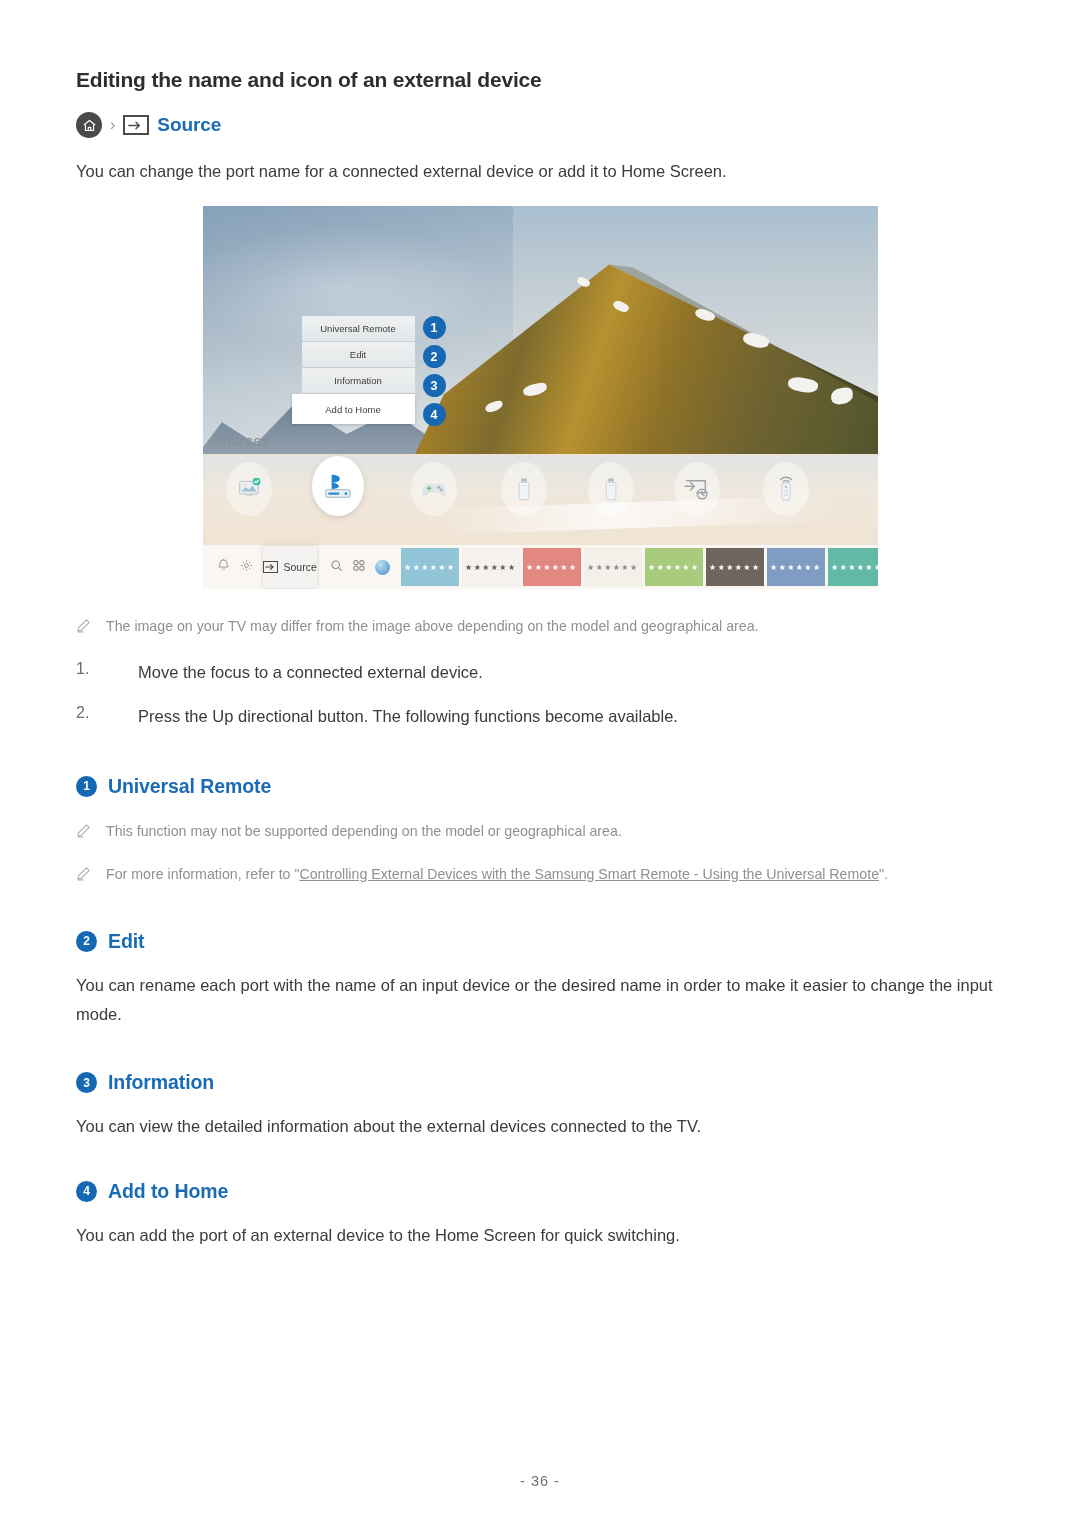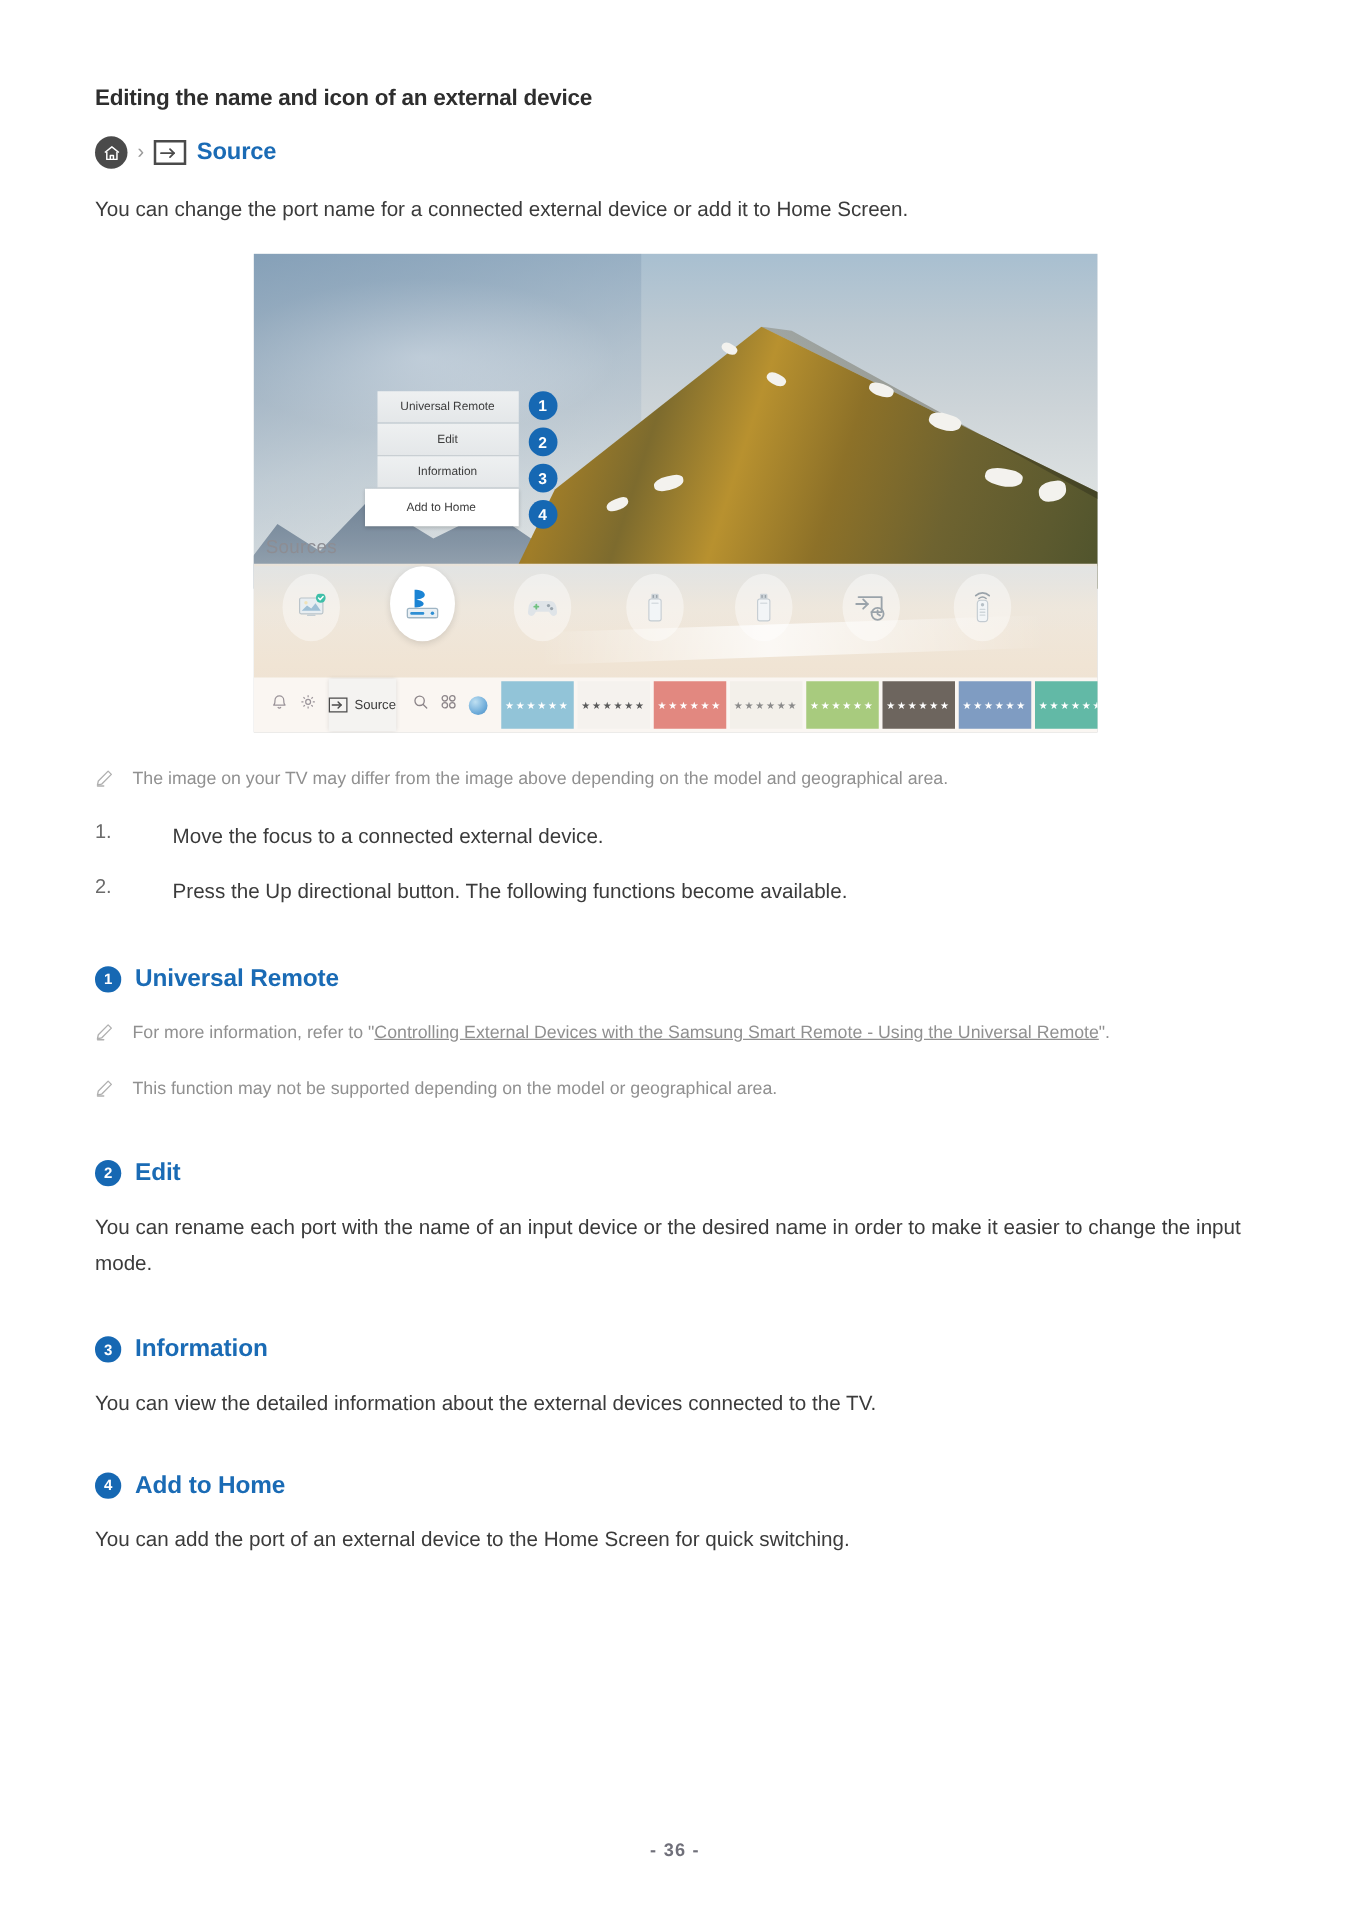--- a/index.html
+++ b/index.html
@@ -18,21 +18,21 @@
     position: absolute;
     left: 0; top: 0;
     width: 1080px;
     height: 1527px;
     padding: 0 76px;
   }
 
   
   .page-title {
     margin-top: 68px;
-    font-size: 18px;
+    font-size: 21px;
     font-weight: bold;
     color: #2e2e2e;
     letter-spacing: -0.2px;
   }
 
   
   .breadcrumb {
     margin-top: 19px;
     display: flex;
     align-items: center;
@@ -239,21 +239,21 @@
   }
   .sec-title {
     font-size:19.5px; font-weight:bold; color:#1a6bb5;
     letter-spacing:-0.1px;
   }
 
   
   .page-footer {
     position:absolute; left:0; bottom:38px; width:100%;
     text-align:center;
-    font-size:14.5px; color:#70707a; letter-spacing:1px;font-weight:bold;
+    font-size:14.5px; color:#70707a; letter-spacing:1px;
   }
 </style>
 </head>
 <body>
 
 <div class="page">
 
   <h1 class="page-title">Editing the name and icon of an external device</h1>
 
   <div class="breadcrumb">
@@ -454,40 +454,40 @@
       <span class="oli-text">Press the Up directional button. The following functions become available.</span>
     </div>
   </div>
 
 
   <div class="sec-head" style="margin-top:45px;">
     <span class="sec-badge">1</span>
     <span class="sec-title">Universal Remote</span>
   </div>
 
+  <div class="note" style="margin-top:22px;">
+    <span class="note-ico">
+      <svg width="15" height="15" viewBox="0 0 18 18" fill="none" stroke="#b0b0b0" stroke-width="1.3" stroke-linecap="round" stroke-linejoin="round">
+        <path d="M12.6 2.3l3.1 3.1-9.4 9.4-3.9.8.8-3.9z"></path>
+          <path d="M2.4 16.6h6"></path>
+      </svg>
+    </span>
+    <span class="note-text">This function may not be supported depending on the model or geographical area.</span>
+  </div>
+
   <div class="note" style="margin-top:20px;">
     <span class="note-ico">
       <svg width="15" height="15" viewBox="0 0 18 18" fill="none" stroke="#b0b0b0" stroke-width="1.3" stroke-linecap="round" stroke-linejoin="round">
         <path d="M12.6 2.3l3.1 3.1-9.4 9.4-3.9.8.8-3.9z"></path>
           <path d="M2.4 16.6h6"></path>
       </svg>
     </span>
     <span class="note-text"><span>For more information, refer to "</span><a class="note-link" href="#">Controlling External Devices with the Samsung Smart Remote - Using the Universal Remote</a><span>".</span></span>
   </div>
 
-  <div class="note" style="margin-top:22px;">
-    <span class="note-ico">
-      <svg width="15" height="15" viewBox="0 0 18 18" fill="none" stroke="#b0b0b0" stroke-width="1.3" stroke-linecap="round" stroke-linejoin="round">
-        <path d="M12.6 2.3l3.1 3.1-9.4 9.4-3.9.8.8-3.9z"></path>
-          <path d="M2.4 16.6h6"></path>
-      </svg>
-    </span>
-    <span class="note-text">This function may not be supported depending on the model or geographical area.</span>
-  </div>
-
   <div class="sec-head" style="margin-top:44px;">
     <span class="sec-badge">2</span>
     <span class="sec-title">Edit</span>
   </div>
   <p class="para">You can rename each port with the name of an input device or the desired name in order to make it easier to change the input mode.</p>
 
   <div class="sec-head" style="margin-top:42px;">
     <span class="sec-badge">3</span>
     <span class="sec-title">Information</span>
   </div>

